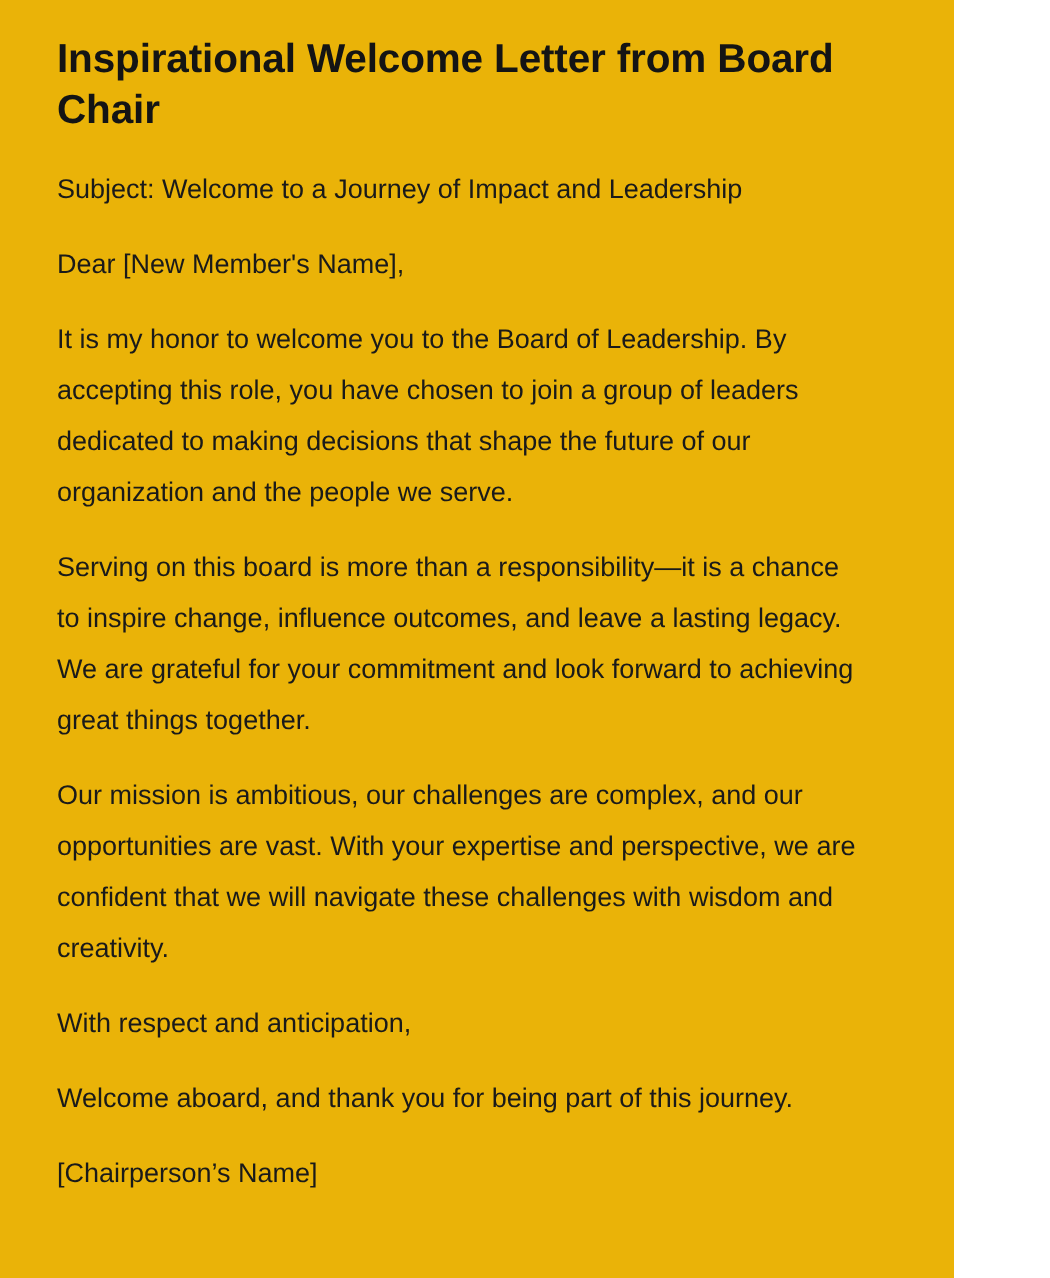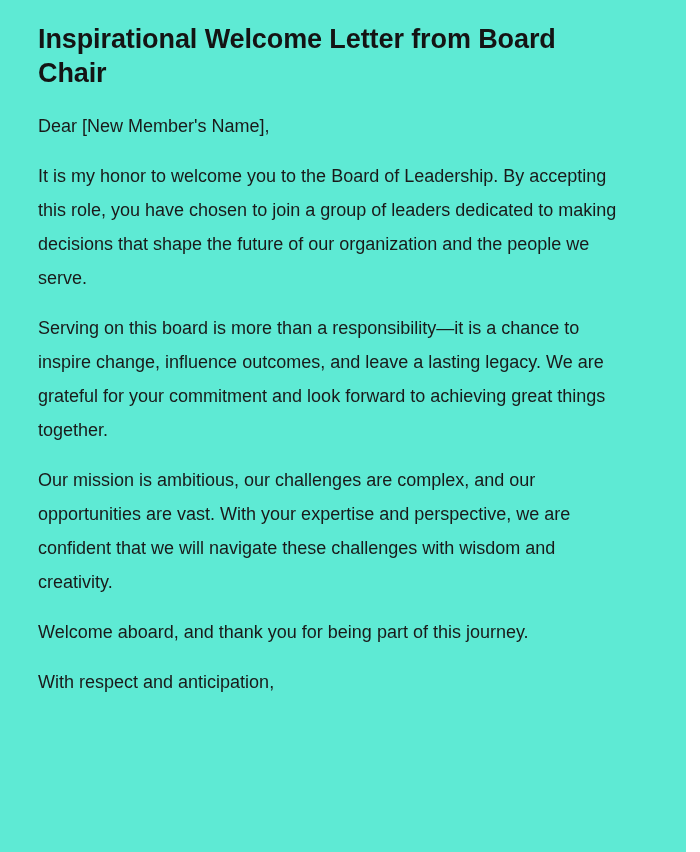--- a/index.html
+++ b/index.html
@@ -11,24 +11,24 @@
     width: 700px;
     height: 852px;
     background: #ffffff;
     font-family: "Liberation Sans", sans-serif;
     -webkit-font-smoothing: antialiased;
     overflow: hidden;
   }
 
   .letter {
     box-sizing: border-box;
-    width: 686px;
+    width: 636px;
     min-height: 852px;
     padding: 22px 62px 20px 38px;
-    background: #5eead4;
+    background: #eab308;
   }
 
   .letter-title {
     font-size: 27px;
     line-height: 34px;
     font-weight: 700;
     color: #141414;
     letter-spacing: -0.1px;
     margin: 0 0 19px 0;
   }
@@ -51,28 +51,30 @@
 </style>
 </head>
 <body>
 
 <div class="letter">
 
   <h1 class="letter-title">Inspirational Welcome Letter from Board Chair</h1>
 
   <div class="letter-body">
 
+    <p class="letter-para">Subject: Welcome to a Journey of Impact and Leadership</p>
 
     <p class="letter-para">Dear [New Member's Name],</p>
 
     <p class="letter-para">It is my honor to welcome you to the Board of Leadership. By accepting this role, you have chosen to join a group of leaders dedicated to making decisions that shape the future of our organization and the people we serve.</p>
 
     <p class="letter-para">Serving on this board is more than a responsibility—it is a chance to inspire change, influence outcomes, and leave a lasting legacy. We are grateful for your commitment and look forward to achieving great things together.</p>
 
     <p class="letter-para">Our mission is ambitious, our challenges are complex, and our opportunities are vast. With your expertise and perspective, we are confident that we will navigate these challenges with wisdom and creativity.</p>
 
+    <p class="letter-para">With respect and anticipation,</p>
+
     <p class="letter-para">Welcome aboard, and thank you for being part of this journey.</p>
 
-    <p class="letter-para">With respect and anticipation,</p>
-
+    <p class="letter-para">[Chairperson’s Name]</p>
 
   </div>
 </div>
 
 </body></html>

